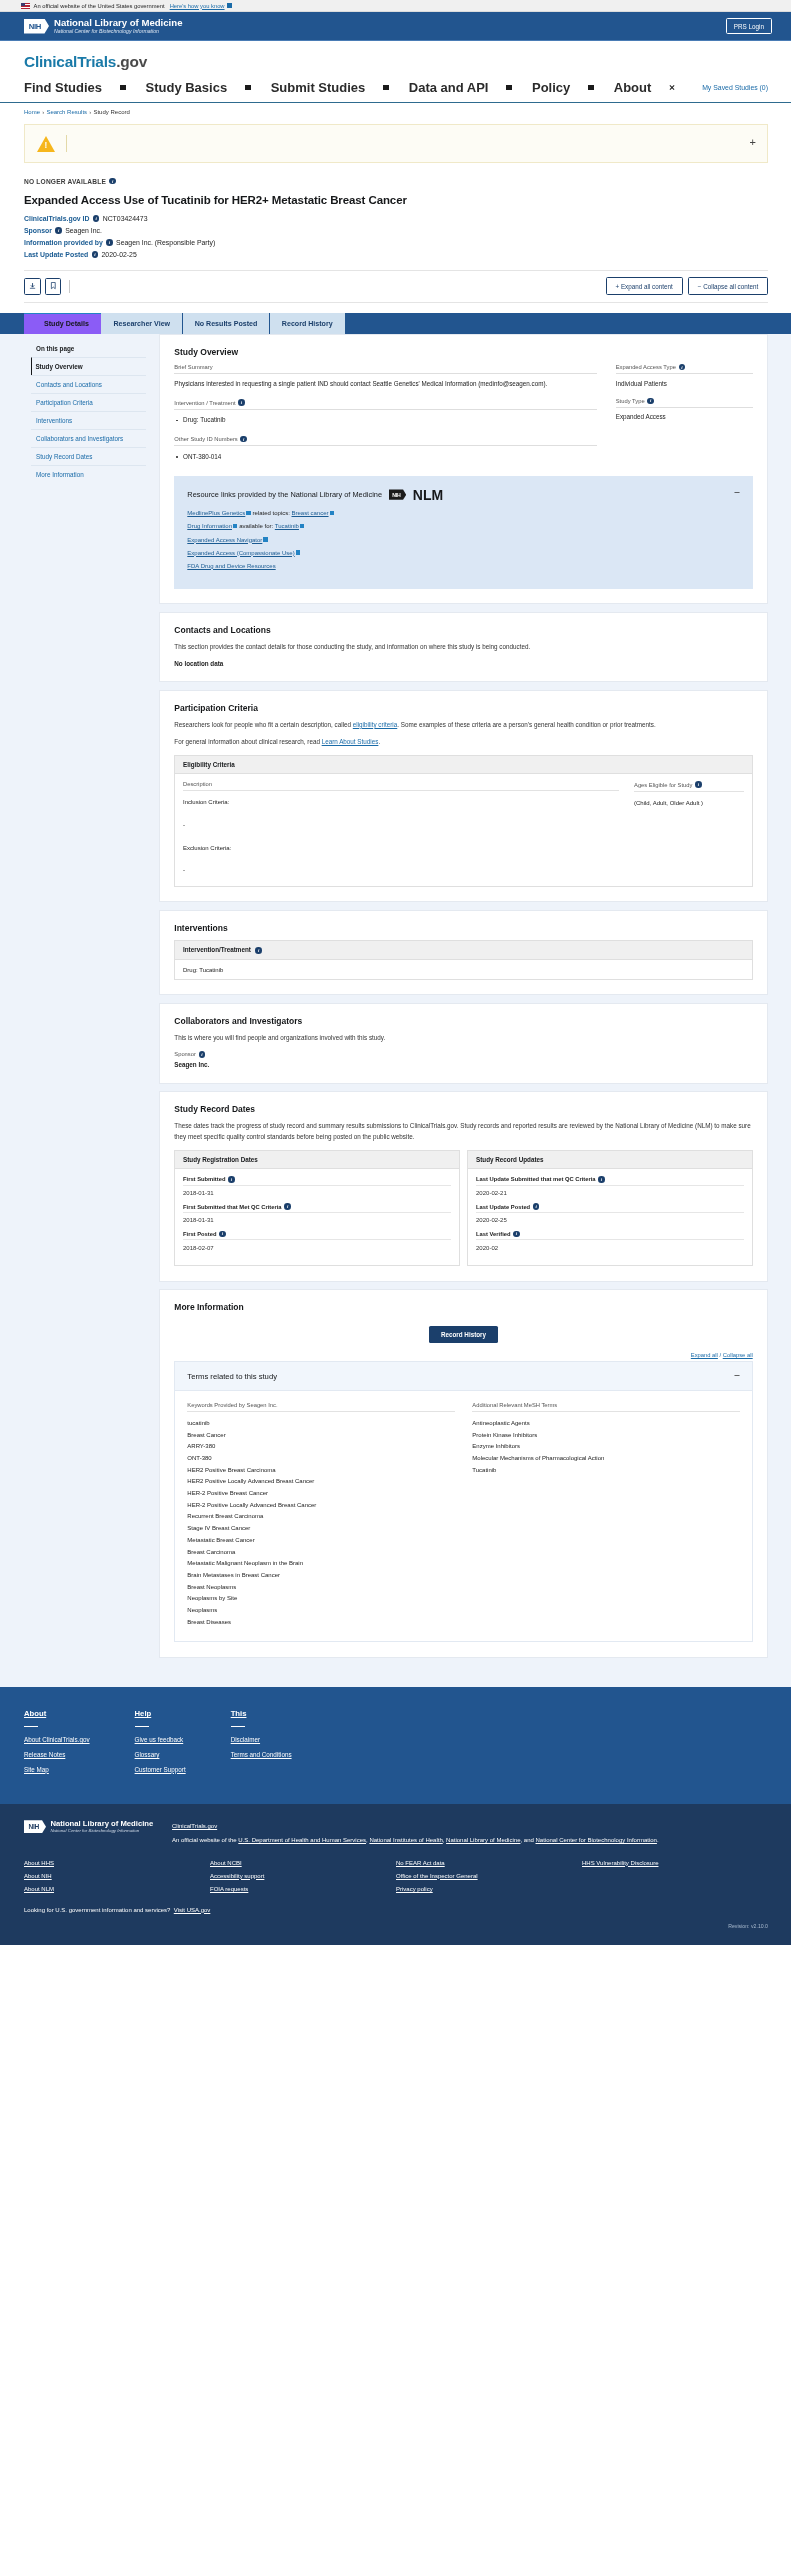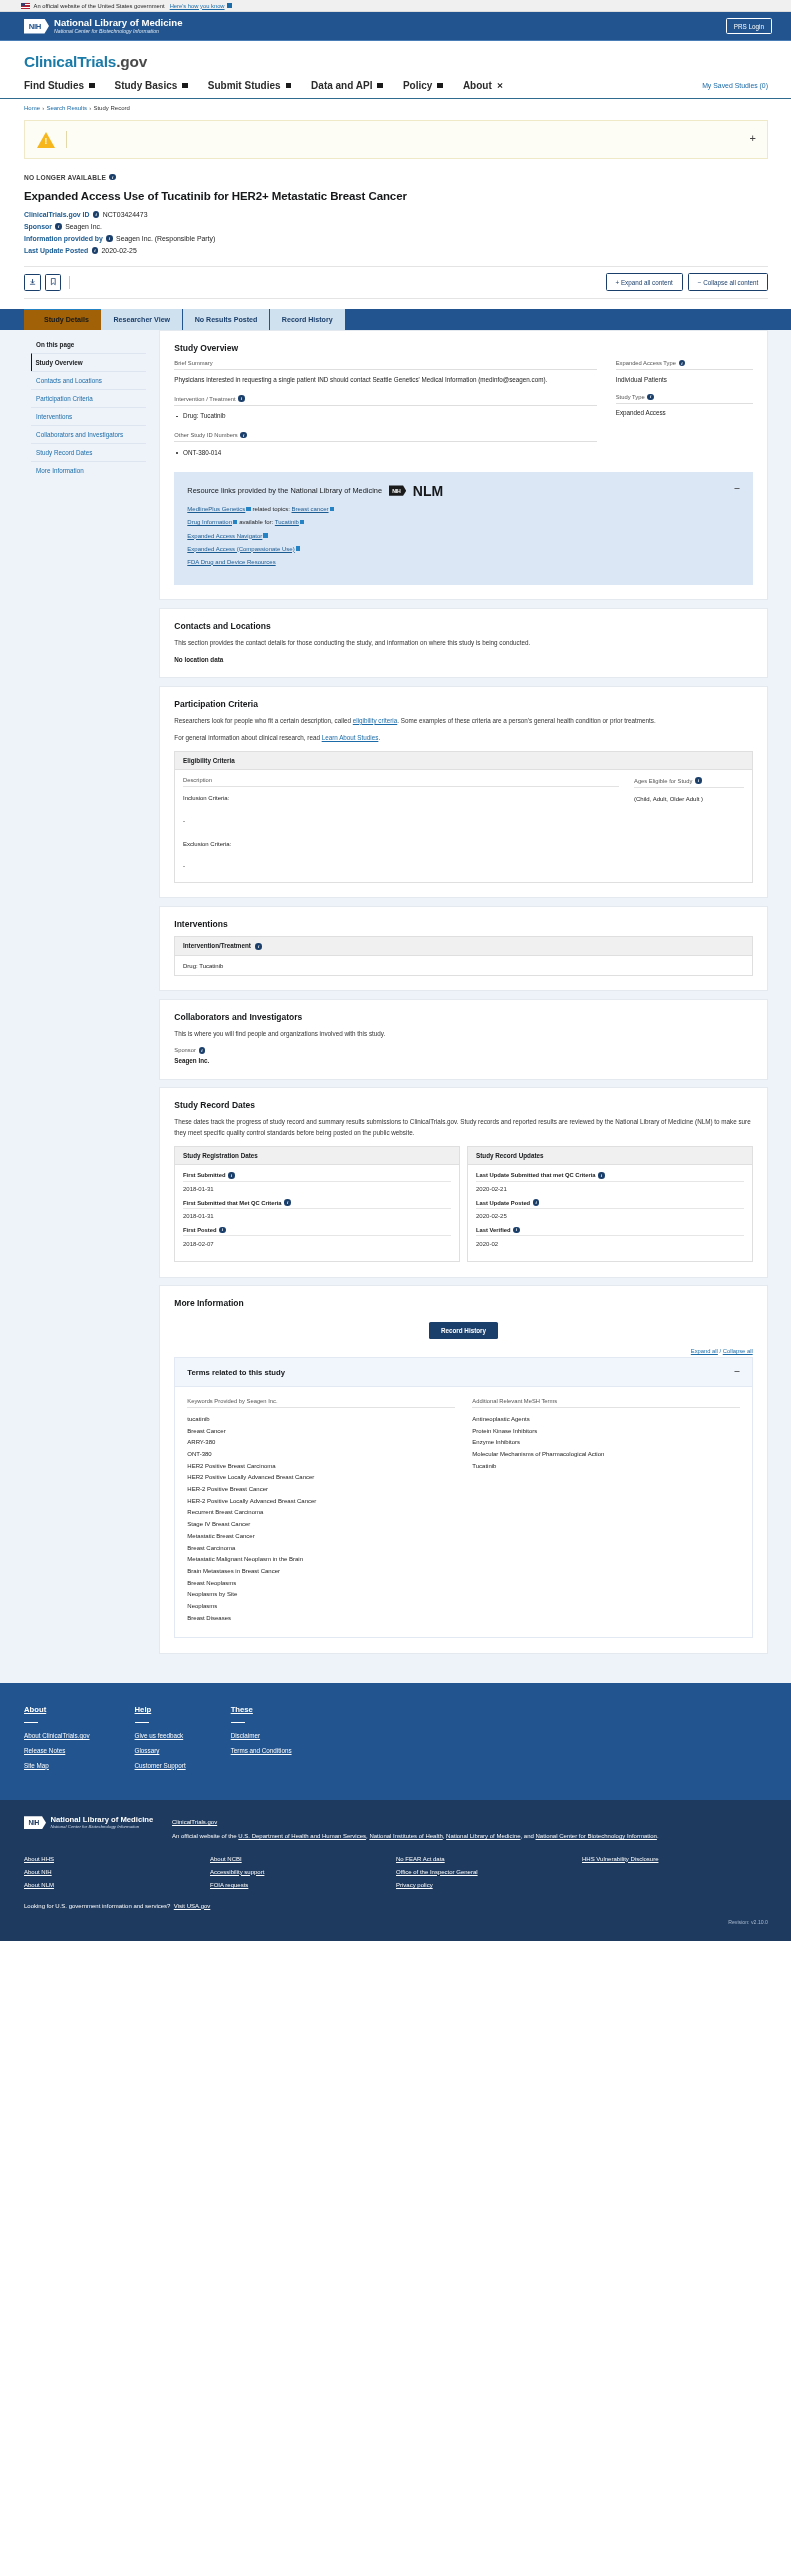--- a/index.html
+++ b/index.html
@@ -78,22 +78,22 @@
   .brand .c1 { color: #1a7aa8; }
   .brand .c2 { color: #4a4a4a; }
 
   .menu-row {
     display: flex; align-items: center; justify-content: space-between;
     padding: 8.8px 24px 7.7px 24px;
     border-bottom: 1.1px solid #2e6b8f;
   }
   .menu { display: flex; gap: 20px; }
   .menu-item {
-    font-size: 10px; font-weight: bold; color: #2b2b2b;
-    display: flex; align-items: center; gap: 5px; cursor: pointer;
+    font-size: 13px; font-weight: bold; color: #2b2b2b;
+    display: flex; align-items: center; gap: 18px; cursor: pointer;
   }
   .caret-box { width: 5.5px; height: 5.5px; background: #1b1b1b; display: inline-block; }
   .menu-item.about .x {
     display: inline-block; width: 6px; height: 6px; position: relative;
   }
   .menu-item.about .x:before, .menu-item.about .x:after {
     content:""; position:absolute; left:0; top:2.7px; width:6px; height:0.9px;
     background:#1b1b1b;
   }
   .menu-item.about .x:before { transform: rotate(45deg); }
@@ -185,21 +185,21 @@
     font-family: inherit; cursor: pointer; white-space: nowrap;
   }
 
   
   .tabs-wrap { background: #22558f; margin-top: 10px; padding-left: 24px; display: flex; }
   .tab {
     font-size: 7.1px; font-weight: bold; padding: 6px 12px;
     background: #cfe0ef; color: #1b3f6b; cursor: pointer;
     border-top: 1.6px solid transparent; margin-right: 0.5px;
   }
-  .tab.active { background: #a16207; color: #16181a; border-top-color: #2383c4; padding-left: 20px; }
+  .tab.active { background: #8b5cf6; color: #16181a; border-top-color: #2383c4; padding-left: 20px; }
 
   
   .content { display: flex; background: #eef3fa; padding: 0 24px 22px 24px; }
   .sidebar { width: 135px; flex: 0 0 135px; padding: 11px 13px 0 6.6px; }
   .side-title { font-size: 6.3px; font-weight: bold; color: #16181a; padding: 0 0 5px 5.5px; }
   .side-item {
     font-size: 6.3px; color: #1a6ba8; padding: 5px 0 5px 5.5px;
     border-top: 0.5px solid #dde6f0; cursor: pointer;
   }
   .side-item.active {
@@ -309,21 +309,21 @@
   .expand-row {
     text-align: right; font-size: 5.8px; margin: 8.8px 0 2.2px 0; color: #1a6ba8;
   }
   .expand-row a { color: #1a6ba8; text-decoration: underline; }
 
   .terms-box { background: #f1f6fc; border: 0.5px solid #e2e9f2; margin-top: 3.3px; }
   .terms-head {
     padding: 8.8px 12px; display: flex; align-items: center;
     justify-content: space-between; border-bottom: 0.5px solid #e2e9f2;
   }
-  .terms-title { font-size: 7.7px; font-weight: bold; color: #16181a; }
+  .terms-title { font-size: 7.7px; font-weight: normal; color: #16181a; }
   .terms-body { background: #fff; padding: 11px 12px 13px 12px; display: flex; gap: 17.6px; }
   .terms-col { flex: 1; min-width: 0; }
   .terms-col-head {
     font-size: 5.8px; color: #555; padding-bottom: 2.7px;
     border-bottom: 0.5px solid #e2e2e2; margin-bottom: 6px;
   }
   .term { font-size: 6px; color: #222; line-height: 1.95; }
 
   
   .footer-main { background: #22558f; color: #fff; padding: 22px 24px 24px 24px; display: flex; }
@@ -750,21 +750,21 @@
       <a class="f-link" href="#">Site Map</a>
     </div>
     <div>
       <div class="f-col-title">Help</div>
       <div class="f-rule"></div>
       <a class="f-link" href="#">Give us feedback</a>
       <a class="f-link" href="#">Glossary</a>
       <a class="f-link" href="#">Customer Support</a>
     </div>
     <div>
-      <div class="f-col-title">These</div>
+      <div class="f-col-title">This</div>
       <div class="f-rule"></div>
       <a class="f-link" href="#">Disclaimer</a>
       <a class="f-link" href="#">Terms and Conditions</a>
     </div>
   </div>
 </div>
 
 <div class="footer-nih">
   <div class="fn-top">
     <div class="fn-logo">

